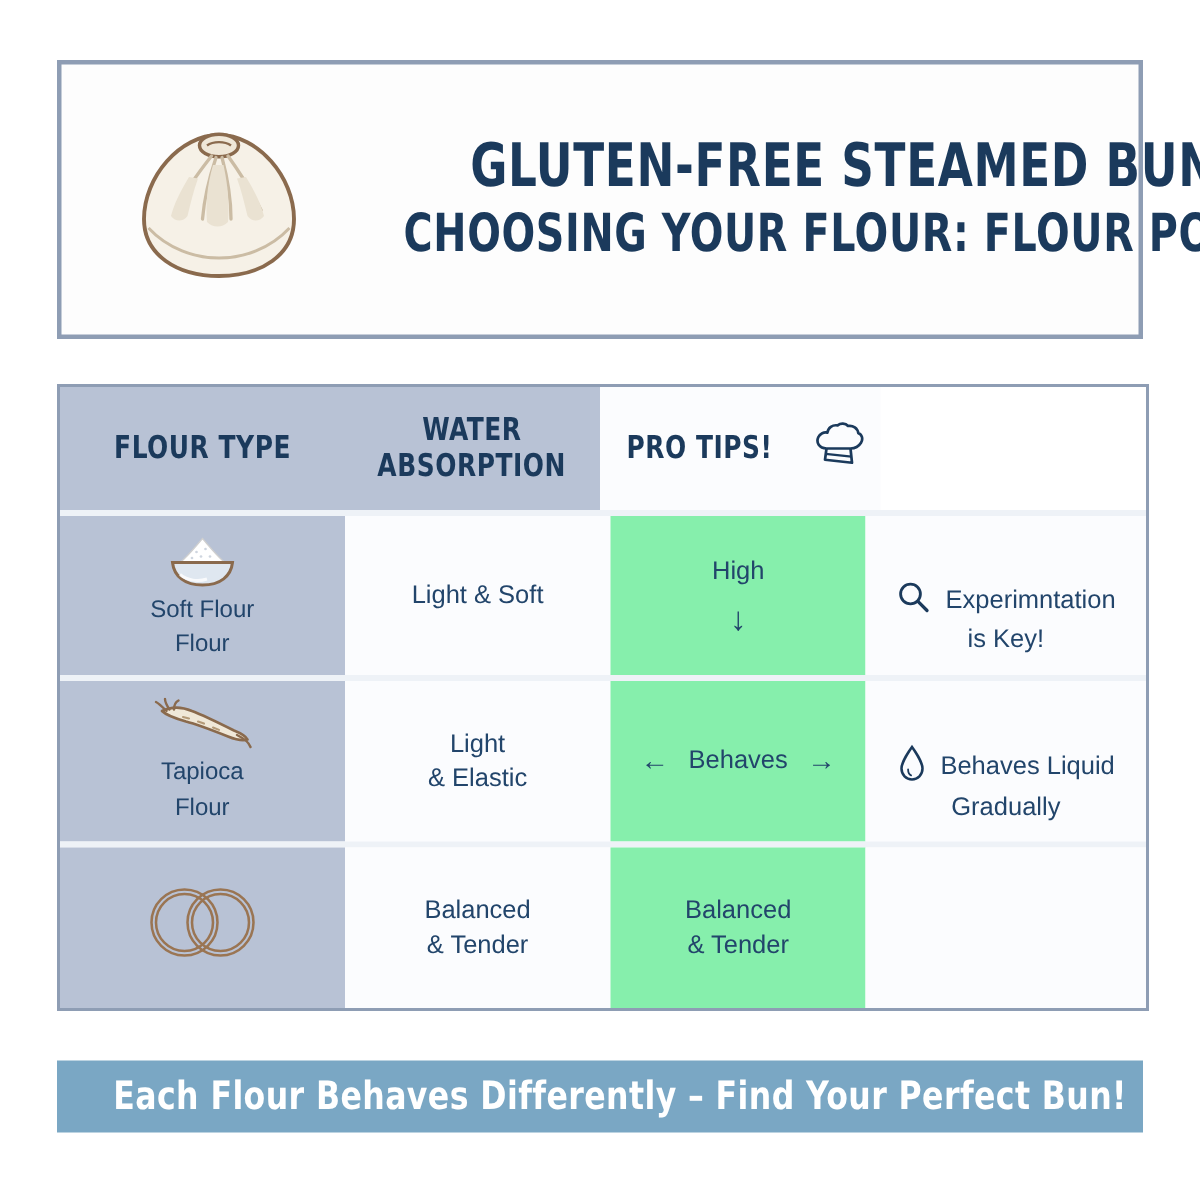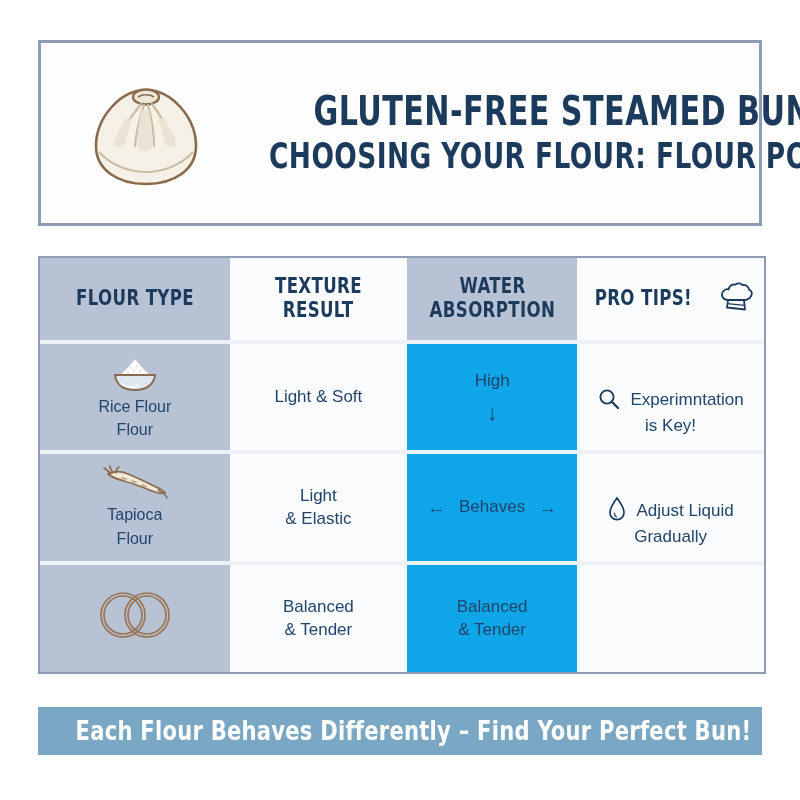--- a/index.html
+++ b/index.html
@@ -121,21 +121,21 @@
     text-align: center;
     color: #1b3a5c;
     padding: 4px 6px;
   }
   .c1 { width: 26.2%; }
   .c2 { width: 24.5%; }
   .c3 { width: 23.5%; }
   .c4 { width: 25.8%; }
 
   .shade  { background: #b8c2d5; }
-  .shade2 { background: #0ea5e9; }
+  .shade2 { background: #86efac; }
   .light  { background: #fbfcfe; }
 
   .hcell-text {
     font-family: "DejaVu Sans Condensed", "Liberation Sans Narrow", "Liberation Sans", sans-serif;
     font-weight: 700;
     font-size: 21px;
     letter-spacing: 0.4px;
     line-height: 1.12;
     text-transform: uppercase;
     transform: scaleX(0.88);
@@ -240,24 +240,20 @@
       <div class="title-sub">CHOOSING YOUR FLOUR: FLOUR POWRS</div>
     </div>
   </div>
 
   <div class="table-box">
 
     <div class="trow head">
       <div class="cell c1 shade">
         <div class="hcell-text">FLOUR TYPE</div>
       </div>
-      <div class="cell c2 light">
-        <div class="hcell-text">TEXTURE</div>
-        <div class="hcell-text">RESULT</div>
-      </div>
       <div class="cell c3 shade">
         <div class="hcell-text">WATER</div>
         <div class="hcell-text">ABSORPTION</div>
       </div>
       <div class="cell c4 light">
         <div class="hcell-inline">
           <div class="hcell-text">PRO TIPS!</div>
           <span>
             <svg width="34" height="30" viewBox="0 0 34 30">
               <path d="M9 18 C4 18 2 14 3.5 10.5 C4.6 8 7.4 6.8 9.6 7.4 C10 4.2 13 2 16.4 2.6
@@ -281,21 +277,21 @@
             <circle cx="23" cy="15" r="0.9" fill="#cfd6e0"></circle>
             <circle cx="29" cy="13" r="0.9" fill="#cfd6e0"></circle>
             <circle cx="26" cy="18" r="0.9" fill="#cfd6e0"></circle>
             <circle cx="32" cy="18" r="0.9" fill="#cfd6e0"></circle>
             <circle cx="20" cy="19" r="0.9" fill="#cfd6e0"></circle>
             <path d="M7 22 L47 22 C46 31 39 37 27 37 C15 37 8 31 7 22 Z" fill="#dfe7f0" stroke="#8a6a4d" stroke-width="2"></path>
             <path d="M7 22 L47 22" stroke="#8a6a4d" stroke-width="2"></path>
             <path d="M12 30 C17 34 24 35 30 33" fill="none" stroke="#ffffff" stroke-width="2" opacity="0.8"></path>
           </svg>
         </div>
-        <div class="cell-label">Rice Flour</div>
+        <div class="cell-label">Soft Flour</div>
         <div class="cell-label">Flour</div>
       </div>
       <div class="cell c2 light">
         <div class="cell-text">Light &amp; Soft</div>
       </div>
       <div class="cell c3 shade2">
         <div class="cell-text">High</div>
         <div class="arrow-down">↓</div>
       </div>
       <div class="cell c4 light">
@@ -344,21 +340,21 @@
         </div>
       </div>
       <div class="cell c4 light">
         <div class="tip-row">
           <span>
             <svg width="20" height="26" viewBox="0 0 20 26">
               <path d="M10 2 C10 2 3 11.5 3 16.4 C3 20.6 6.1 23.6 10 23.6 C13.9 23.6 17 20.6 17 16.4 C17 11.5 10 2 10 2 Z" fill="none" stroke="#1b3a5c" stroke-width="1.7"></path>
               <path d="M7.4 17 C7.4 19.2 8.2 20.4 9.4 20.9" fill="none" stroke="#1b3a5c" stroke-width="1.2" stroke-linecap="round"></path>
             </svg>
           </span>
-          <div class="cell-text">Adjust Liquid</div>
+          <div class="cell-text">Behaves Liquid</div>
         </div>
         <div class="cell-text">Gradually</div>
       </div>
     </div>
 
     <div class="rowgap"></div>
 
     <div class="trow body last">
       <div class="cell c1 shade">
         <div class="icon-slot">

